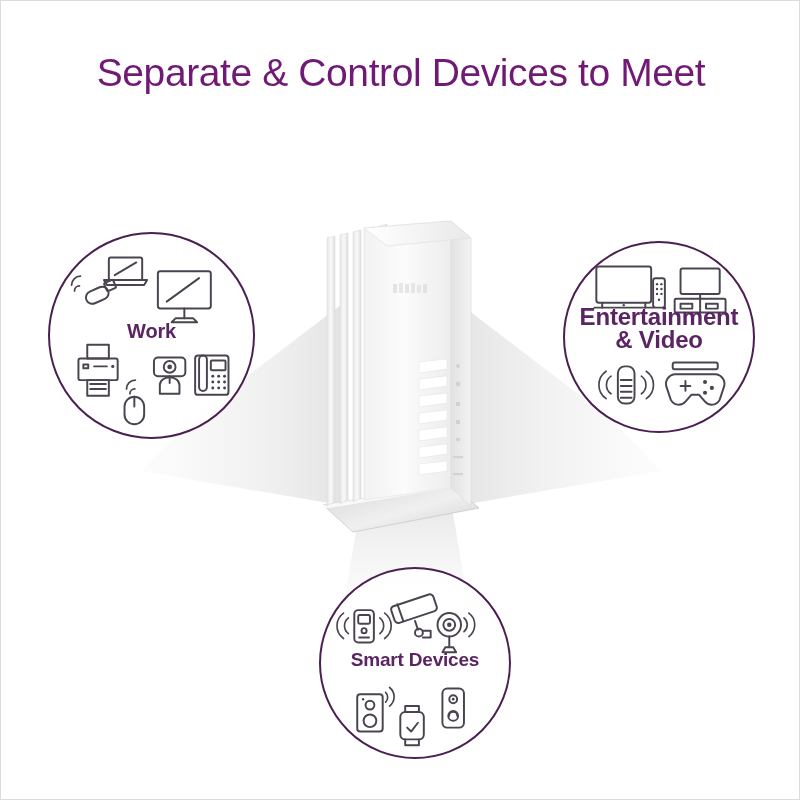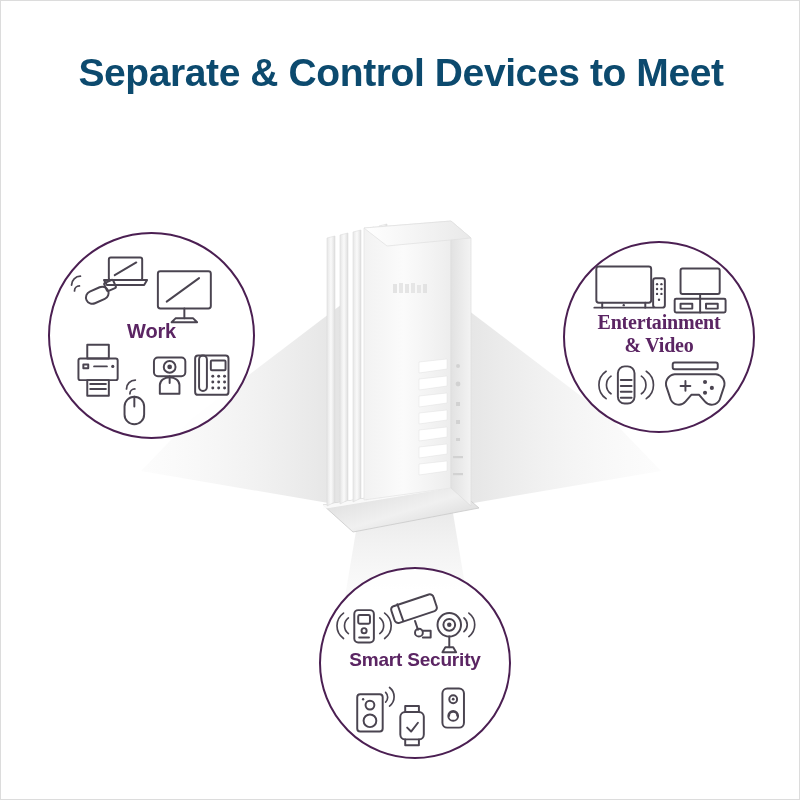--- a/index.html
+++ b/index.html
@@ -4,21 +4,21 @@
 <style>
   html,body{margin:0;padding:0;background:#fff;}
   body{width:800px;height:800px;overflow:hidden;
        font-family:"Liberation Sans","DejaVu Sans",sans-serif;}
 
   #canvas{position:relative;width:800px;height:800px;background:#ffffff;
           box-sizing:border-box;border:1px solid #dcdcdc;}
 
   
   .headline{position:absolute;left:0;top:48px;width:800px;text-align:center;
-            color:#0c4a6e;font-size:39px;line-height:47px;font-weight:700;
+            color:#701a75;font-size:39px;line-height:47px;font-weight:400;
             letter-spacing:-0.4px;font-family:"Liberation Sans","DejaVu Sans",sans-serif;}
   .headline .l2{display:block;}
 
   
   .beams{position:absolute;left:0;top:0;width:800px;height:800px;}
 
   
   .router{position:absolute;left:300px;top:215px;width:215px;height:320px;}
 
   
@@ -26,21 +26,21 @@
           border:2px solid #4b1f52;background:rgba(255,255,255,0.86);
           box-sizing:border-box;}
   .circle.work{left:47px;top:231px;width:207px;height:207px;}
   .circle.ent{left:562px;top:240px;width:192px;height:192px;}
   .circle.smart{left:318px;top:566px;width:192px;height:192px;}
 
   .clabel{position:absolute;left:0;width:100%;text-align:center;
           color:#5b2563;font-weight:bold;letter-spacing:-0.2px;
           font-family:"Liberation Sans","DejaVu Sans",sans-serif;}
   .circle.work  .clabel{top:86px;font-size:20px;}
-  .circle.ent   .clabel{top:68px;font-size:20px;line-height:23px;font-family:Liberation Serif, serif;}
+  .circle.ent   .clabel{top:62px;font-size:24px;line-height:23px;}
   .circle.smart .clabel{top:80px;font-size:19px;}
 
   .icons{position:absolute;left:0;top:0;width:100%;height:100%;}
 </style>
 </head>
 <body>
 
 <div id="canvas">
 
   <div class="headline">
@@ -324,16 +324,16 @@
 
         <g>
           <rect x="124" y="122" width="22" height="40" rx="5"></rect>
           <circle cx="135" cy="133" r="4"></circle>
           <circle cx="135" cy="133" r="1.4" fill="#4a4450" stroke="none"></circle>
           <circle cx="135" cy="150" r="5"></circle>
           <path d="M131 150 a4 4 0 0 1 8 0" stroke-width="1.6"></path>
         </g>
       </g>
     </svg>
-    <div class="clabel">Smart Security</div>
+    <div class="clabel">Smart Devices</div>
   </div>
 
 </div>
 
 </body></html>

